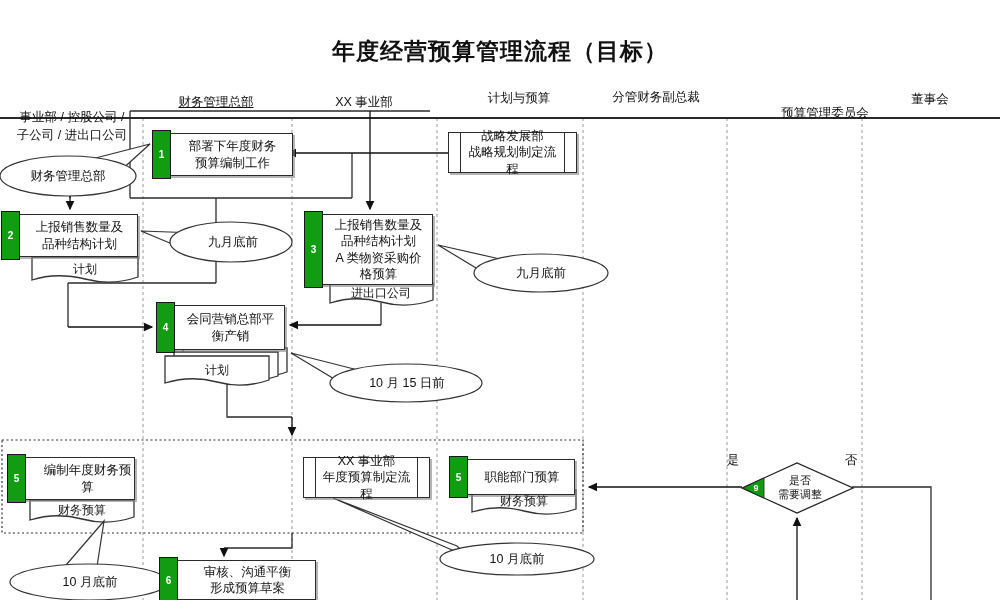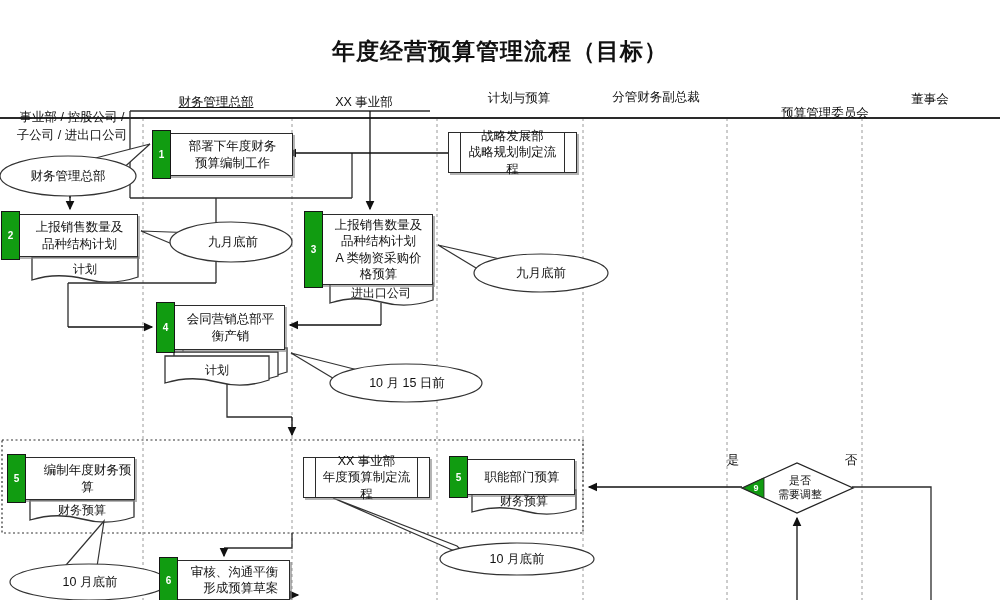--- a/index.html
+++ b/index.html
@@ -170,21 +170,21 @@
   <div class="pbox subproc" style="left:303px;top:457px;width:127px;height:41px;">
     <span class="bar l"></span>
     <span class="bar r"></span>
     <span style="white-space:pre-line;">XX 事业部
 年度预算制定流程</span>
   </div>
 
   <div class="pbox" style="left:450px;top:459px;width:125px;height:36px;">职能部门预算</div>
   <div class="tag" style="left:449px;top:456px;width:19px;height:42px;">5</div>
 
-  <div class="pbox" style="left:160px;top:560px;width:130px;height:40px;text-align:right;">审核、沟通平衡
+  <div class="pbox" style="left:160px;top:560px;width:156px;height:40px;">审核、沟通平衡
 形成预算草案</div>
   <div class="tag" style="left:159px;top:557px;width:19px;height:46px;">6</div>
 
   <span class="doclabel" style="left:85px;top:269px;">计划</span>
   <span class="doclabel" style="left:381px;top:293px;">进出口公司</span>
   <span class="doclabel" style="left:217px;top:370px;">计划</span>
   <span class="doclabel" style="left:82px;top:510px;">财务预算</span>
   <span class="doclabel" style="left:524px;top:501px;">财务预算</span>
 
   <span class="cotext" style="left:68px;top:176px;">财务管理总部</span>

